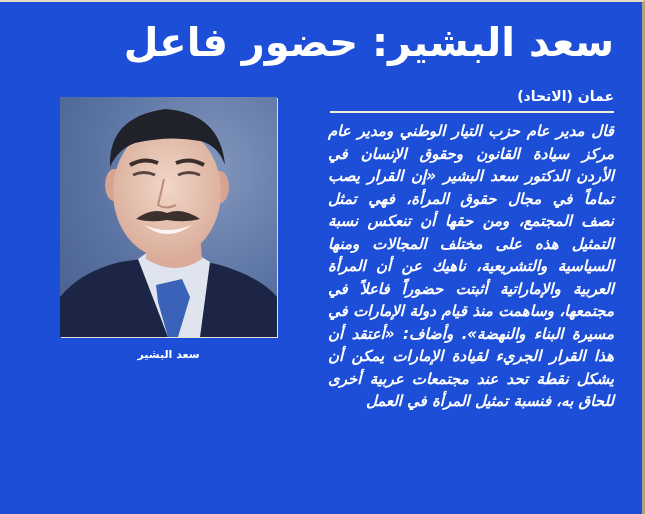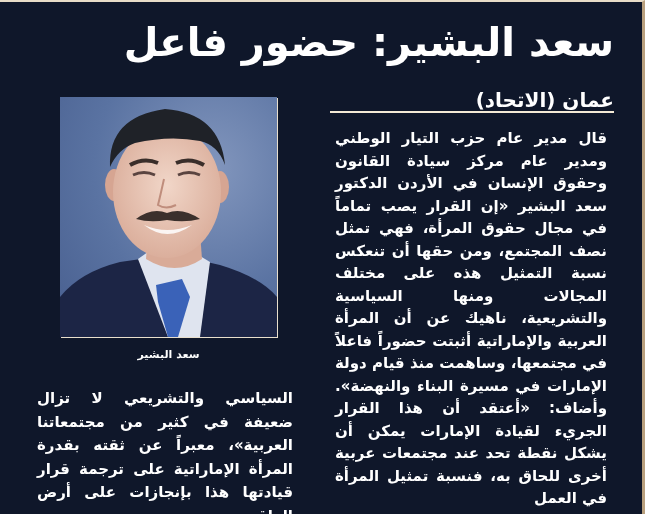--- a/index.html
+++ b/index.html
@@ -4,47 +4,47 @@
 <style>
   html, body { margin: 0; padding: 0; }
   body {
     width: 645px; height: 514px; overflow: hidden;
     background: #c6ad8b;
     font-family: "DejaVu Sans", sans-serif;
     position: relative;
   }
   .page {
     position: absolute; left: 0; top: 0; width: 645px; height: 514px;
-    background: #0f172a;
+    background: #1d4ed8;
     border-top: 2px solid #e8dcc8;
     border-right: 3px solid #b9a07e;
     box-sizing: border-box;
   }
   .headline {
     position: absolute; right: 28px; top: 14px;
     color: #ffffff; font-size: 40px; font-weight: bold;
     direction: rtl; white-space: nowrap; letter-spacing: 0px;
     line-height: 52px;
   }
   .dateline {
     position: absolute; right: 28px; top: 86px;
-    color: #ffffff; font-size: 20px; font-weight: bold;
+    color: #ffffff; font-size: 14px; font-weight: bold;
     direction: rtl; white-space: nowrap;
   }
   .divider {
     position: absolute; left: 330px; right: 28px; top: 109px;
     height: 2px; background: #f4ead6;
   }
   .col-right {
     position: absolute; left: 328px; right: 28px; top: 118px;
     color: #ffffff; font-size: 15px; font-weight: bold;
     direction: rtl; text-align: justify; text-align-last: right;
     line-height: 22.5px;
   }
-  .col-right p, .col-left p { margin: 7px; }
+  .col-right p, .col-left p { margin: 0; font-style: italic; }
   .photo {
     position: absolute; left: 60px; top: 95px; width: 217px; height: 240px;
     overflow: hidden;
     background: linear-gradient(160deg, #6f86b0 0%, #5b75a4 40%, #4f6796 70%, #5a719f 100%);
     box-shadow: 1px 1px 0 #e9dfcc;
   }
   .caption {
     position: absolute; left: 60px; width: 217px; top: 346px;
     color: #ffffff; font-size: 11px; font-weight: bold;
     direction: rtl; text-align: center;
@@ -110,17 +110,14 @@
       <path d="M104 82 Q100 100 98 108 Q106 113 116 108" stroke="#bf8d7c" stroke-width="2" fill="none"></path>
 
       <path d="M76 122 Q92 110 107 116 Q122 110 140 122 Q125 126 107 123 Q90 126 76 122 Z" fill="#3b302c"></path>
 
       <path d="M84 128 Q107 146 132 128 Q107 138 84 128 Z" fill="#ffffff" opacity="0.85"></path>
     </svg>
   </div>
 
   <div class="caption">سعد البشير</div>
 
-  <div class="col-left">
-    <p>السياسي والتشريعي لا تزال ضعيفة في كثير من مجتمعاتنا العربية»، معبراً عن ثقته بقدرة المرأة الإماراتية على ترجمة قرار قيادتها هذا بإنجازات على أرض الواقع.</p>
-  </div>
 
 </div>
 
 </body></html>

